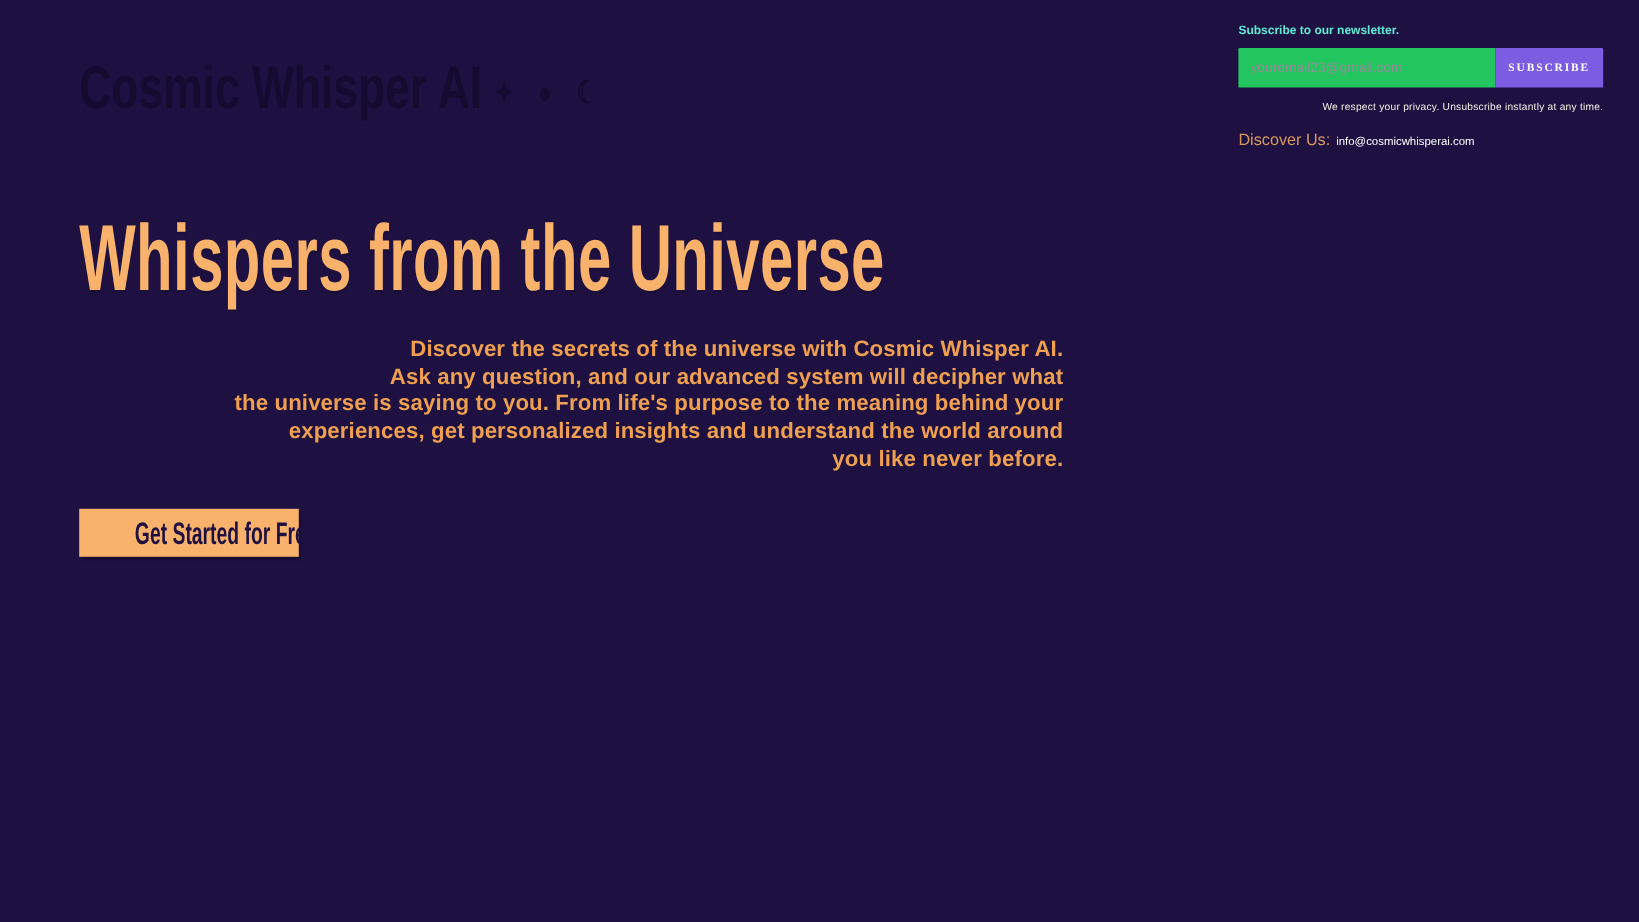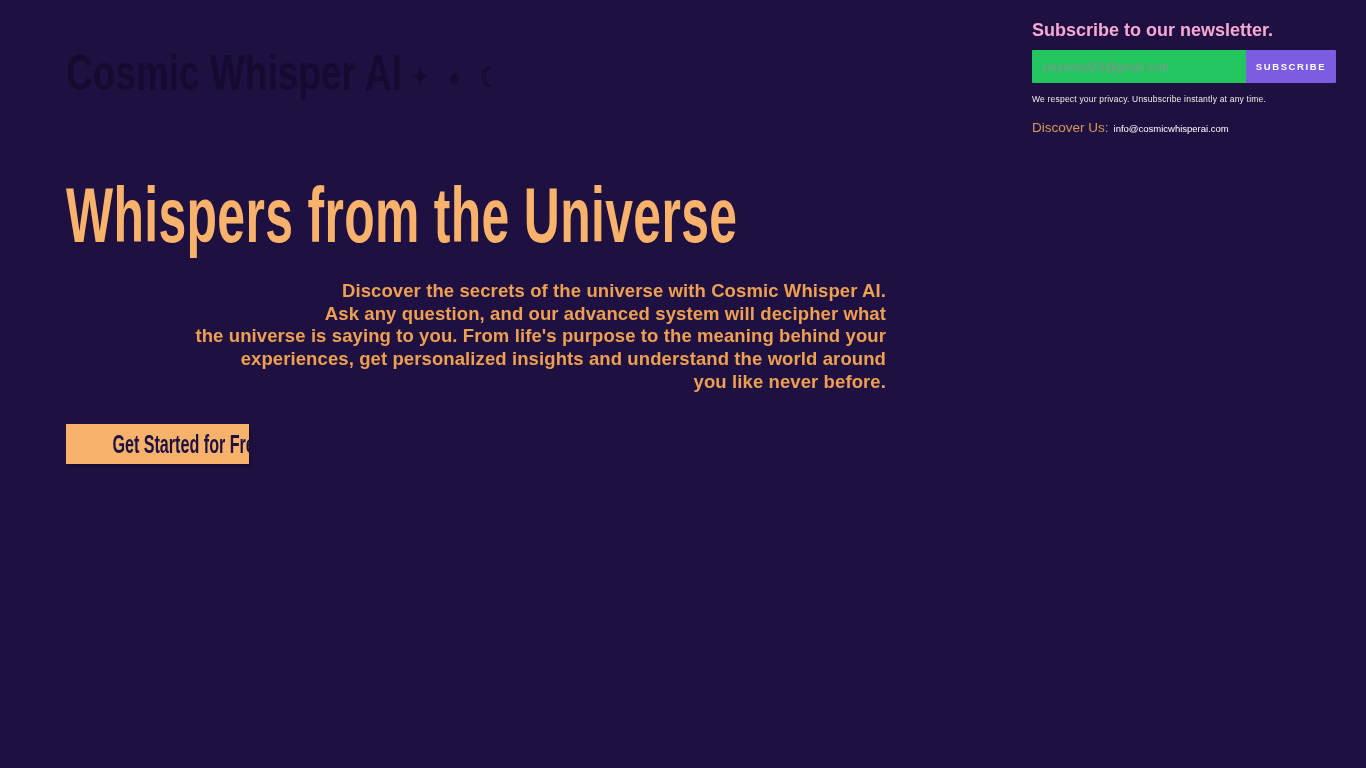--- a/index.html
+++ b/index.html
@@ -33,22 +33,22 @@
   }
 
   
   .newsletter {
     position: absolute;
     top: 20px;
     right: 30px;
     width: 304px;
   }
   .nl-heading {
-    color: #f9a8d4;
-    font-size: 18px;
+    color: #5eead4;
+    font-size: 10px;
     font-weight: bold;
     margin-bottom: 9px;
   }
   .nl-form {
     display: flex;
     width: 304px;
     height: 33px;
   }
   .nl-input {
     flex: 1;
@@ -67,28 +67,29 @@
   .nl-button {
     width: 90px;
     height: 33px;
     border: none;
     background: #7c5ce0;
     color: #ffffff;
     font-size: 9.5px;
     font-weight: bold;
     letter-spacing: 1.6px;
     cursor: pointer;
-    font-family: Liberation Sans, sans-serif;
+    font-family: Liberation Serif, serif;
     border-radius: 0 1px 1px 0;
   }
   .nl-privacy {
     margin-top: 11px;
     font-size: 8.5px;
     color: #f3eee4;
     letter-spacing: 0.2px;
+    text-align: right;
   }
   .nl-contact {
     margin-top: 14px;
     white-space: nowrap;
   }
   .contact-label {
     color: #d9985a;
     font-size: 13.5px;
     font-weight: normal;
   }

